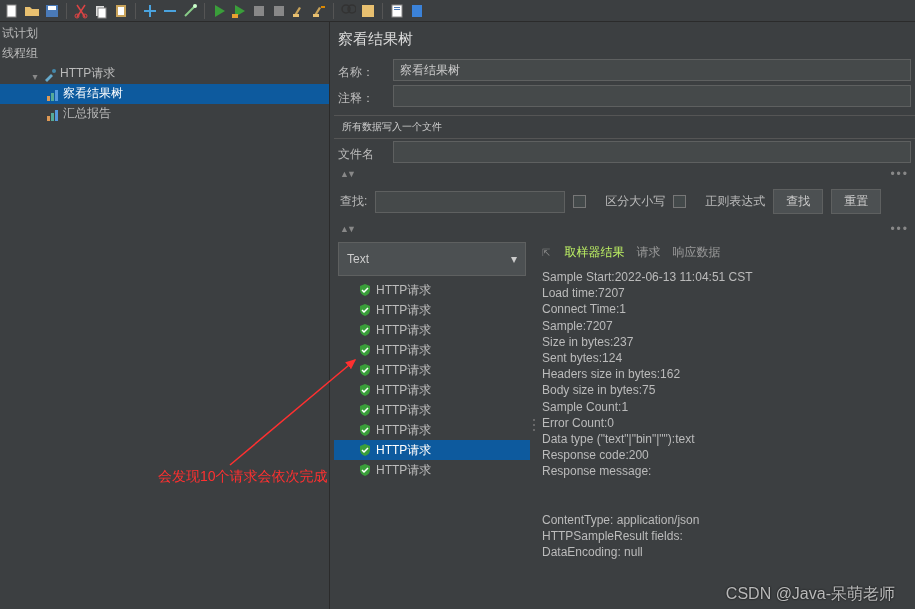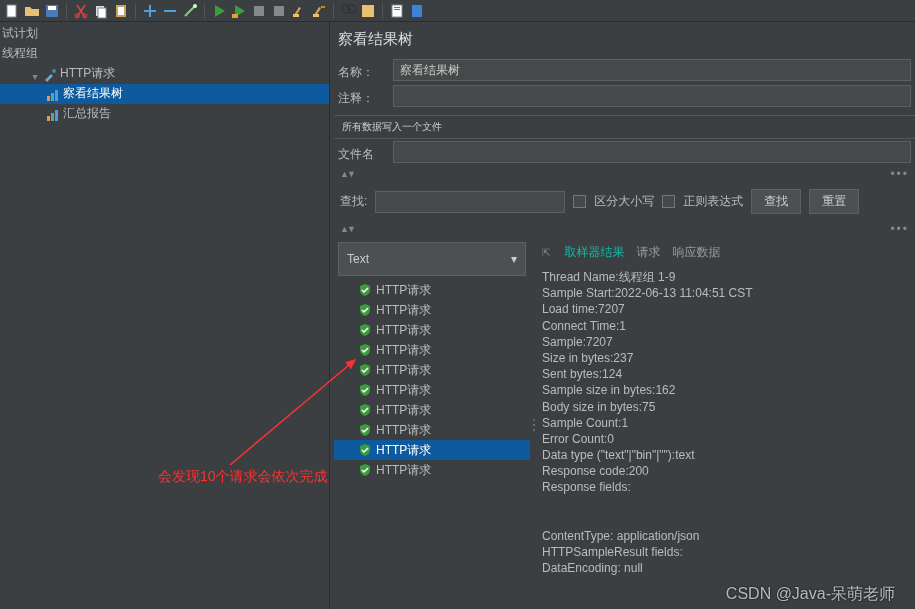--- a/index.html
+++ b/index.html
@@ -22,36 +22,36 @@
 .right-panel { flex: 1; background: #3c3f41; display: flex; flex-direction: column; padding: 4px 0 0 4px; overflow: hidden; }
 .panel-title { font-size: 15px; color: #ddd; padding: 4px 4px 8px 4px; }
 .form-row { display: flex; align-items: flex-end; padding: 2px 4px; gap: 7px; }
 .form-label { color: #bbb; font-size: 12px; width: 48px; }
 .text-input { background: #45494a; border: 1px solid #5e6060; color: #ccc; padding: 2px 6px; height: 22px; flex: 1; font-size: 12px; }
 .section-header { border: 1px solid #555; border-left: none; border-right: none; margin: 6px 0 0 0; padding: 4px 8px; color: #ccc; font-size: 10px; }
 .collapse-bar { display: flex; align-items: center; justify-content: space-between; padding: 2px 6px; background: #3c3f41; }
 .triangles { color: #888; font-size: 9px; letter-spacing: -2px; }
 .dots { color: #888; letter-spacing: 2px; }
 .search-row { display: flex; align-items: center; padding: 6px 6px; gap: 8px; }
-.checkbox-label { display: flex; align-items: center; gap: 8px; color: #bbb; font-size: 12px; }
+.checkbox-label { display: flex; align-items: center; gap: 19px; color: #bbb; font-size: 12px; }
 .checkbox { width: 13px; height: 13px; border: 1px solid #777; background: #43494a; }
 .btn { background: #4c5052; border: 1px solid #5e6060; color: #ccc; padding: 3px 12px; font-size: 12px; cursor: pointer; }
 .result-area { display: flex; flex: 1; min-height: 0; margin-top: 2px; }
 .result-left { width: 196px; display: flex; flex-direction: column; }
 .dropdown { background: #4c5052; border: 1px solid #5e6060; color: #ccc; padding: 16px 8px; display: flex; justify-content: space-between; align-items: center; margin: 2px 4px 4px 4px; height: 24px; }
 .result-tree { flex: 1; overflow: auto; }
 .result-item { display: flex; align-items: center; gap: 4px; padding: 1px 4px 1px 24px; height: 20px; cursor: pointer; }
 .result-item.selected { background: #0d5a9e; color: #fff; }
 .shield-icon { width: 14px; height: 14px; }
 .splitter-v { width: 8px; background: #3c3f41; display: flex; flex-direction: column; align-items: center; justify-content: center; gap: 3px; cursor: col-resize; }
 .splitter-dot { width: 2px; height: 2px; background: #777; border-radius: 50%; }
 .result-right { flex: 1; display: flex; flex-direction: column; }
 .tabs { display: flex; gap: 12px; padding: 4px 4px 6px 4px; color: #999; font-size: 12px; align-items: center; }
 .tab { cursor: pointer; }
-.tab.active { color: #14b8a6; }
+.tab.active { color: #bef264; }
 .tab-expand { color: #888; font-size: 10px; margin-right: 2px; }
 .details { padding: 2px 4px; color: #bbb; line-height: 1.35; font-size: 12px; }
 .details-line { white-space: nowrap; }
 .watermark { position: absolute; right: 20px; bottom: 4px; color: rgba(230,230,230,0.78); font-size: 16px; font-weight: 500; text-shadow: 0 0 2px #000; }
 </style>
 </head>
 <body>
 
 <div class="toolbar">
   <span class="tb-icon"><svg viewBox="0 0 16 16">
@@ -296,34 +296,33 @@
           <span class="splitter-dot"></span>
       </div>
       <div class="result-right">
         <div class="tabs">
           <span class="tab-expand">⇱</span>
           <span class="tab active">取样器结果</span>
           <span class="tab">请求</span>
           <span class="tab">响应数据</span>
         </div>
         <div class="details" id="details">
-            <div class="details-line">Thread Name:线程组 1-9</div>
             <div class="details-line">Sample Start:2022-06-13 11:04:51 CST</div>
             <div class="details-line">Load time:7207</div>
             <div class="details-line">Connect Time:1</div>
             <div class="details-line">Sample:7207</div>
             <div class="details-line">Size in bytes:237</div>
             <div class="details-line">Sent bytes:124</div>
-            <div class="details-line">Sample size in bytes:162</div>
+            <div class="details-line">Headers size in bytes:162</div>
             <div class="details-line">Body size in bytes:75</div>
             <div class="details-line">Sample Count:1</div>
             <div class="details-line">Error Count:0</div>
             <div class="details-line">Data type ("text"|"bin"|""):text</div>
             <div class="details-line">Response code:200</div>
-            <div class="details-line">Response fields:</div>
+            <div class="details-line">Response message:</div>
             <div class="details-line">&nbsp;</div>
             <div class="details-line">&nbsp;</div>
             <div class="details-line">ContentType: application/json</div>
             <div class="details-line">HTTPSampleResult fields:</div>
             <div class="details-line">DataEncoding: null</div>
           </div>
       </div>
     </div>
   </div>
 </div>

